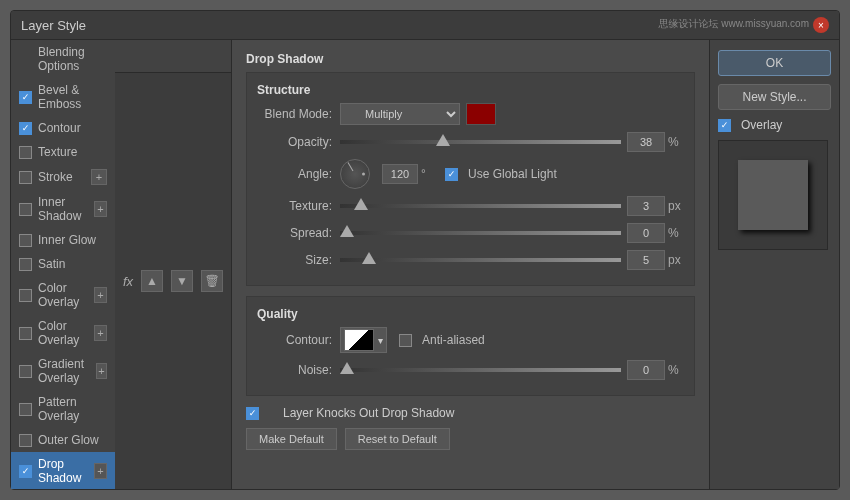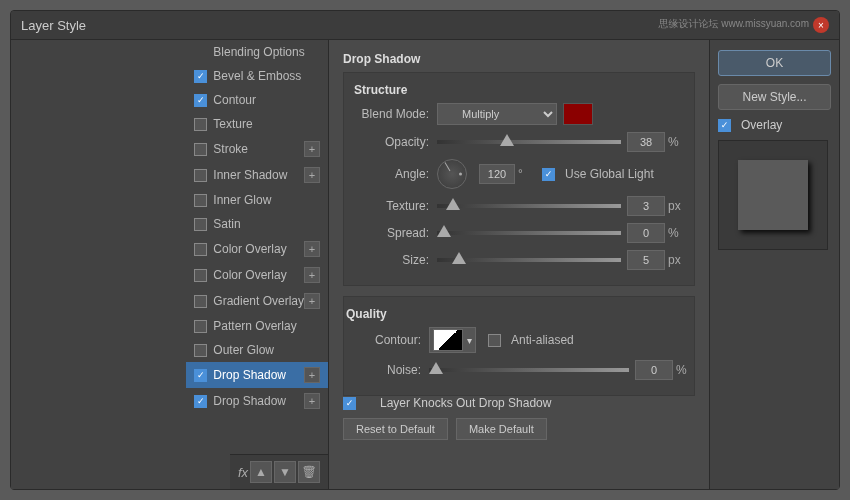--- a/index.html
+++ b/index.html
@@ -56,27 +56,26 @@
       font-size: 10px;
       color: #888;
     }
     .dialog-body {
       display: flex;
       flex: 1;
       overflow: hidden;
     }
     
     .left-panel {
-      width: 318px;
+      width: 221px;
       background: #424242;
       border-right: 1px solid #2a2a2a;
       display: flex;
-      flex-direction: column;
+      flex-direction: row;
       position: relative;
-      align-items: flex-end;
     }
     .left-panel-scroll {
       flex: 1;
       overflow-y: auto;
       overflow-x: hidden;
     }
     .left-panel-scroll::-webkit-scrollbar {
       width: 8px;
     }
     .left-panel-scroll::-webkit-scrollbar-track {
@@ -130,21 +129,21 @@
     .checkbox.checked::after {
       content: '✓';
       color: white;
       font-size: 9px;
     }
     .bottom-toolbar {
       border-top: 1px solid #2a2a2a;
       padding: 6px 8px;
       display: flex;
       align-items: center;
-      gap: 2px;
+      gap: 8px;
       background: #3c3c3c;
       margin-top: 32px;
     }
     .fx-label {
       font-style: italic;
       font-size: 13px;
       color: #aaa;
     }
     .toolbar-btn {
       width: 22px;
@@ -283,21 +282,22 @@
     .checkbox-label {
       display: flex;
       align-items: center;
       gap: 4px;
       color: #bbb;
       margin-left: 8px;
     }
     .quality-section {
       background: #424242;
       border: 1px solid #3a3a3a;
-      padding: 8px 2px;
+      padding: 8px 10px;
+      margin-bottom: 10px;
     }
     .contour-preview {
       width: 30px;
       height: 22px;
       background: linear-gradient(135deg, #fff 50%, #000 50%);
       border: 1px solid #666;
       margin-right: 4px;
     }
     .contour-dropdown {
       display: flex;
@@ -568,22 +568,22 @@
           <span class="unit-label">%</span>
         </div>
       </div>
 
       <div class="bottom-section">
         <div class="knockout-row">
           <div class="checkbox checked"></div>
           <span>Layer Knocks Out Drop Shadow</span>
         </div>
         <div class="btn-row">
+          <button class="action-btn">Make Default</button>
           <button class="action-btn">Reset to Default</button>
-          <button class="action-btn">Make Default</button>
         </div>
       </div>
     </div>
 
     <div class="right-panel">
       <button class="ok-btn">OK</button>
       <button class="new-style-btn">New Style...</button>
       <div class="preview-label">
         <div class="checkbox checked"></div>
         <span>Overlay</span>

